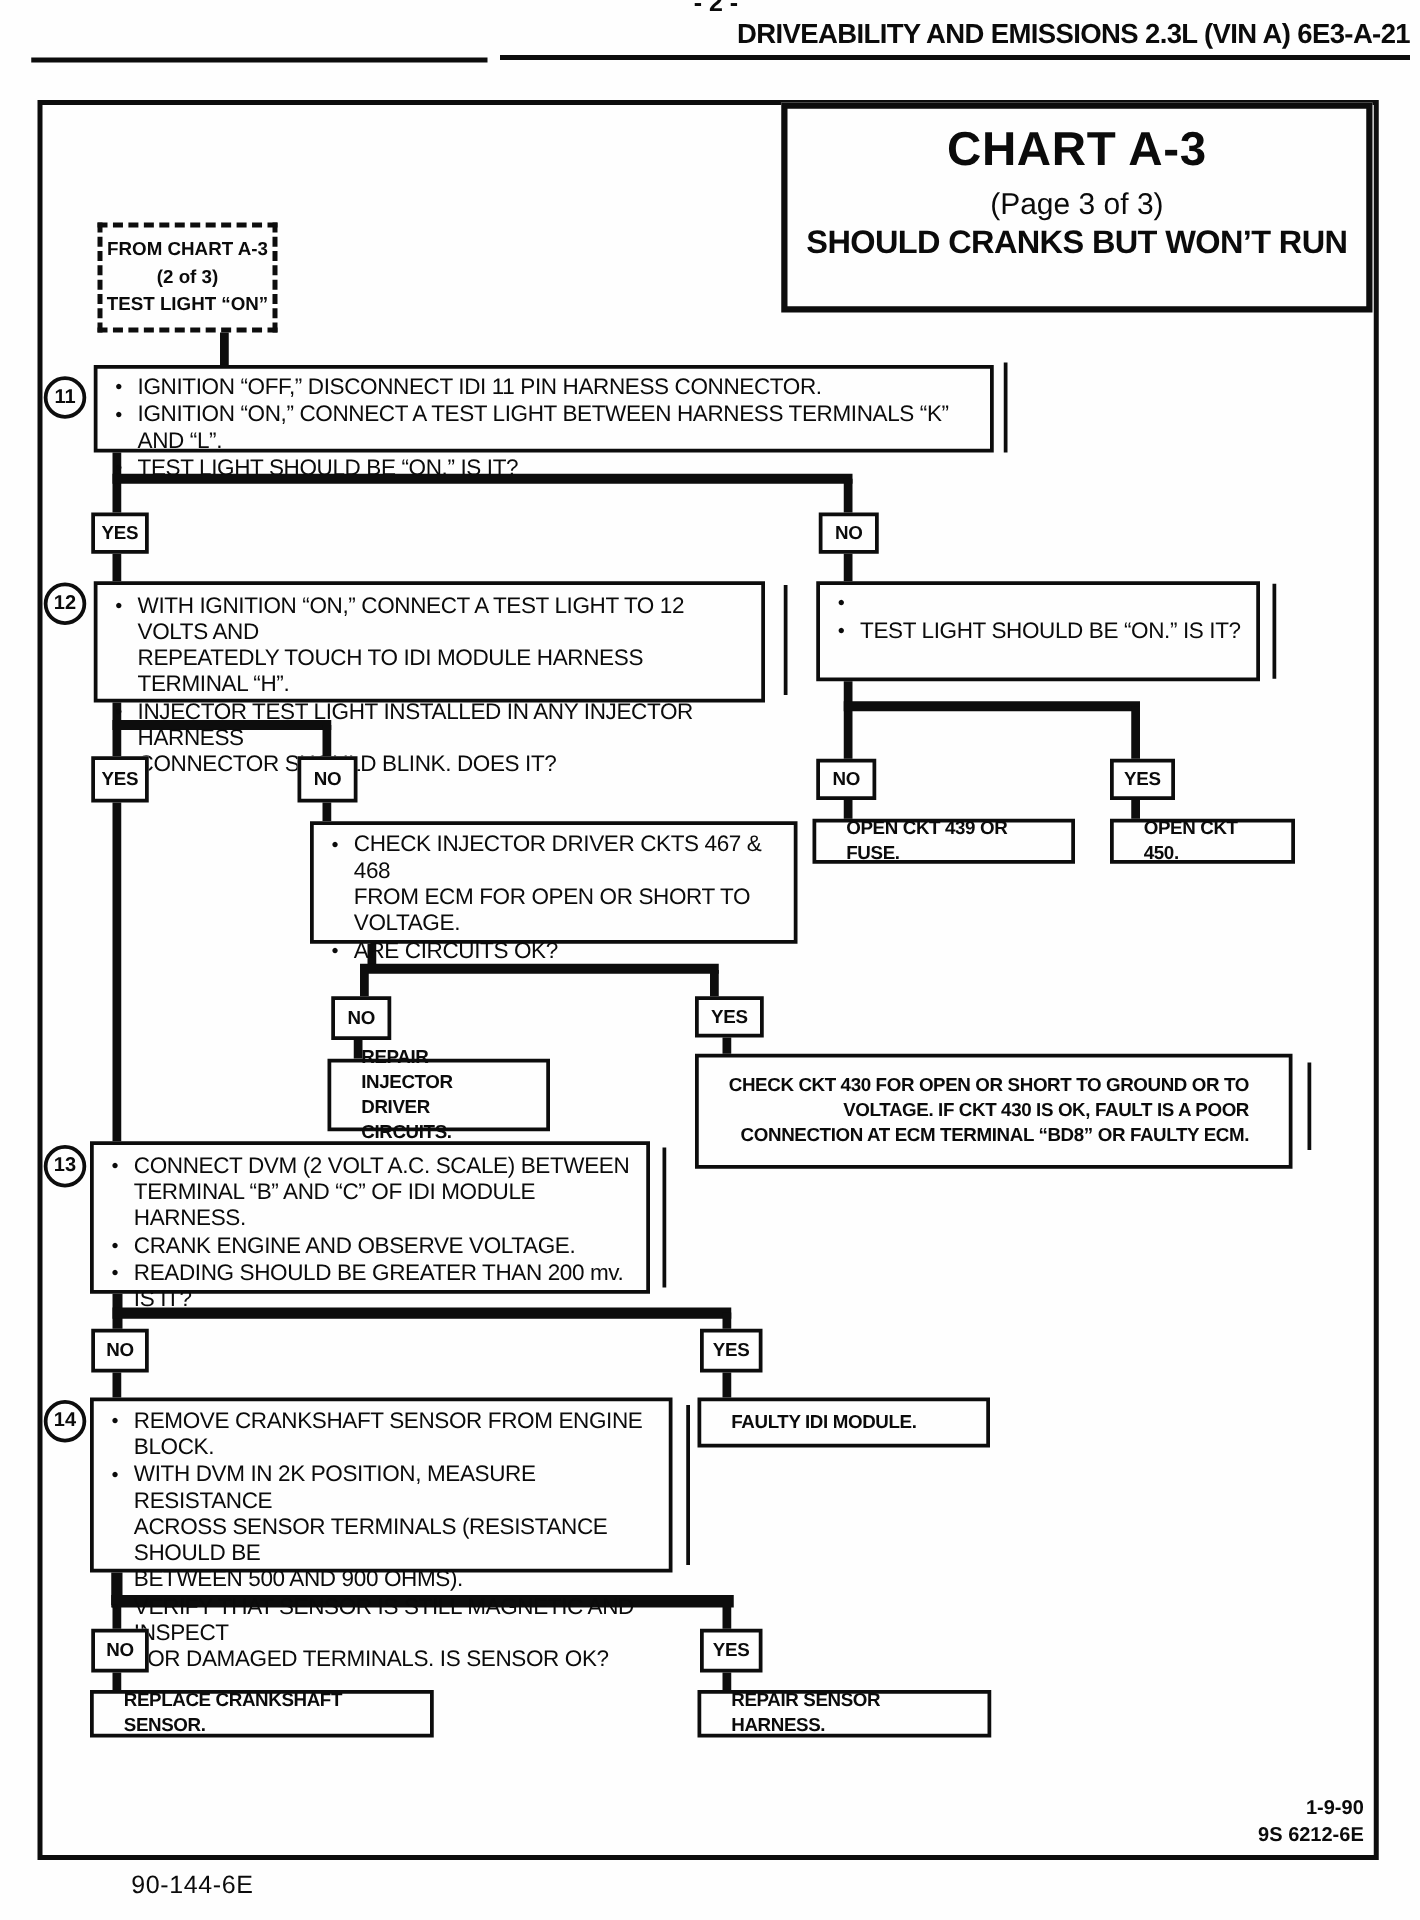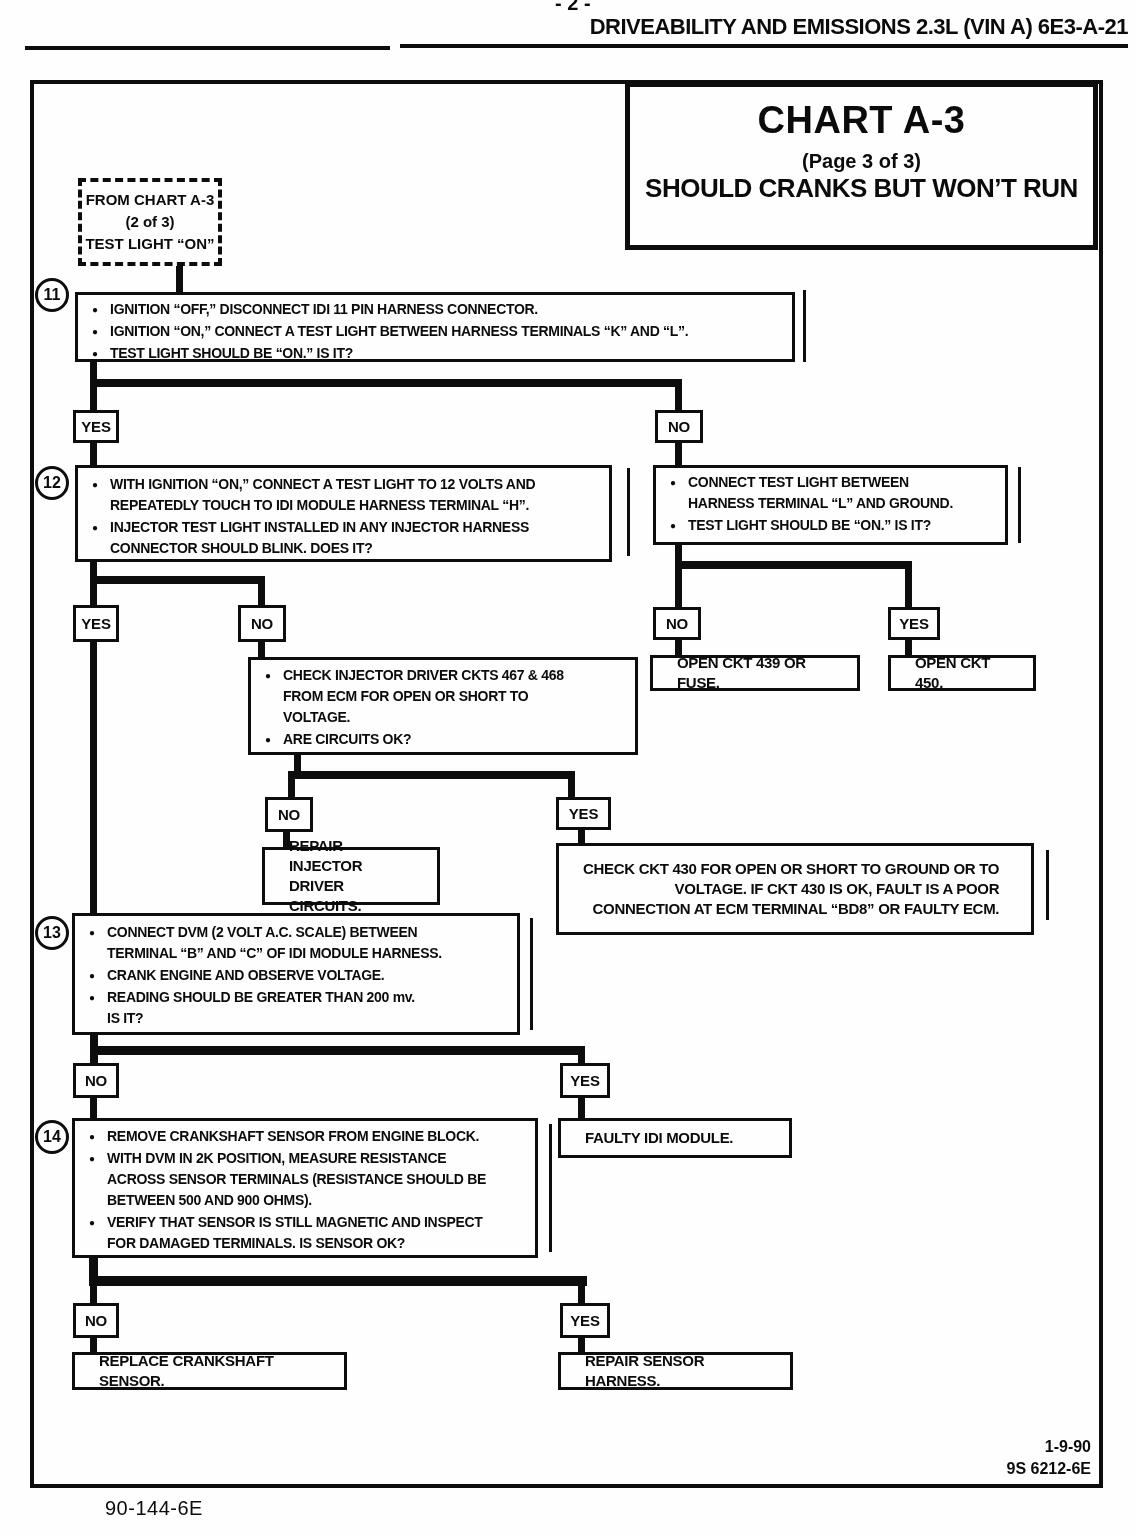--- a/index.html
+++ b/index.html
@@ -8,21 +8,21 @@
   .abs{position:absolute;}
   .line{position:absolute;background:#0d0d0d;}
   .box{position:absolute;border:3px solid #0d0d0d;background:#fefefe;box-sizing:border-box;}
   .dashedbox{position:absolute;border:4px dashed #0d0d0d;background:#fefefe;box-sizing:border-box;}
   .thickbox{position:absolute;border:5px solid #0d0d0d;background:#fefefe;box-sizing:border-box;}
   .lbl{display:flex;align-items:center;justify-content:center;font-weight:700;font-size:15px;letter-spacing:-0.2px;}
   .outcome{display:flex;align-items:center;font-weight:700;font-size:15px;letter-spacing:-0.3px;padding:2px 24px;white-space:pre-line;line-height:20px;}
   .bullets{padding:7px 6px 6px 14px;}
   .brow{display:flex;align-items:flex-start;margin-bottom:1px;}
   .dot{font-size:10px;line-height:21px;margin-right:12px;flex:0 0 auto;}
-  .btxt{white-space:pre-line;font-size:14px;font-weight:700;line-height:21px;letter-spacing:-0.3px;}
+  .btxt{white-space:pre-line;font-size:18px;font-weight:400;line-height:21px;letter-spacing:-0.3px;}
   .circle{position:absolute;width:34px;height:34px;border:3px solid #0d0d0d;border-radius:50%;
           background:#fefefe;display:flex;align-items:center;justify-content:center;
           font-size:16px;font-weight:700;box-sizing:border-box;}
   .ctr{text-align:center;}
 </style>
 </head>
 <body>
 
 <div id="page">
 
@@ -83,21 +83,21 @@
 
   <div class="line" style="left:803px;top:290px;width:3px;height:72px;"></div>
   <div class="line" style="left:627px;top:468px;width:3px;height:88px;"></div>
   <div class="line" style="left:1018px;top:467px;width:3px;height:76px;"></div>
   <div class="line" style="left:1046px;top:850px;width:3px;height:70px;"></div>
   <div class="line" style="left:530px;top:918px;width:3px;height:112px;"></div>
   <div class="line" style="left:549px;top:1124px;width:3px;height:128px;"></div>
 
   <div class="thickbox ctr" style="left:625px;top:82px;width:473px;height:168px;padding-top:12px;">
     <div style="font-size:38px;font-weight:700;letter-spacing:0.5px;">CHART A-3</div>
-    <div style="font-size:20px;font-weight:700;margin-top:8px;">(Page 3 of 3)</div>
+    <div style="font-size:24px;font-weight:400;margin-top:8px;">(Page 3 of 3)</div>
     <div style="font-size:26px;font-weight:700;letter-spacing:-0.5px;">SHOULD CRANKS BUT WON’T RUN</div>
   </div>
 
   <div class="dashedbox ctr" style="left:78px;top:178px;width:144px;height:88px;padding-top:7px;">
     <div style="font-size:15px;font-weight:700;line-height:22px;">FROM CHART A-3</div>
     <div style="font-size:15px;font-weight:700;line-height:22px;">(2 of 3)</div>
     <div style="font-size:15px;font-weight:700;line-height:22px;">TEST LIGHT “ON”</div>
   </div>
 
   <div class="box" style="left:75px;top:292px;width:720px;height:70px;">
@@ -109,21 +109,21 @@
       <div class="brow">
           <span class="dot">●</span>
           <span class="btxt">IGNITION “ON,” CONNECT A TEST LIGHT BETWEEN HARNESS TERMINALS “K” AND “L”.</span>
         </div>
       <div class="brow">
           <span class="dot">●</span>
           <span class="btxt">TEST LIGHT SHOULD BE “ON.”  IS IT?</span>
         </div>
     </div>
   </div>
-  <div class="circle" style="left:35px;top:278px;">11</div>
+  <div class="circle" style="left:35px;top:301px;">11</div>
 
   <div class="box lbl" style="left:73px;top:410px;width:46px;height:33px;">YES</div>
   <div class="box lbl" style="left:655px;top:410px;width:48px;height:33px;">NO</div>
 
   <div class="box" style="left:75px;top:465px;width:537px;height:97px;">
     <div class="bullets" style="padding-top:6px;">
       <div class="brow">
           <span class="dot">●</span>
           <span class="btxt">WITH IGNITION “ON,” CONNECT A TEST LIGHT TO 12 VOLTS AND
 REPEATEDLY TOUCH TO IDI  MODULE  HARNESS TERMINAL “H”.</span>
@@ -134,22 +134,20 @@
 CONNECTOR  SHOULD BLINK.  DOES IT?</span>
         </div>
     </div>
   </div>
   <div class="circle" style="left:35px;top:466px;">12</div>
 
   <div class="box" style="left:653px;top:465px;width:355px;height:80px;">
     <div class="bullets" style="padding-top:4px;">
       <div class="brow">
           <span class="dot">●</span>
-          <span class="btxt">CONNECT TEST LIGHT BETWEEN
-HARNESS TERMINAL “L” AND GROUND.</span>
         </div>
       <div class="brow">
           <span class="dot">●</span>
           <span class="btxt">TEST LIGHT SHOULD BE “ON.”  IS IT?</span>
         </div>
     </div>
   </div>
 
   <div class="box lbl" style="left:73px;top:605px;width:46px;height:37px;">YES</div>
   <div class="box lbl" style="left:238px;top:605px;width:48px;height:37px;">NO</div>

